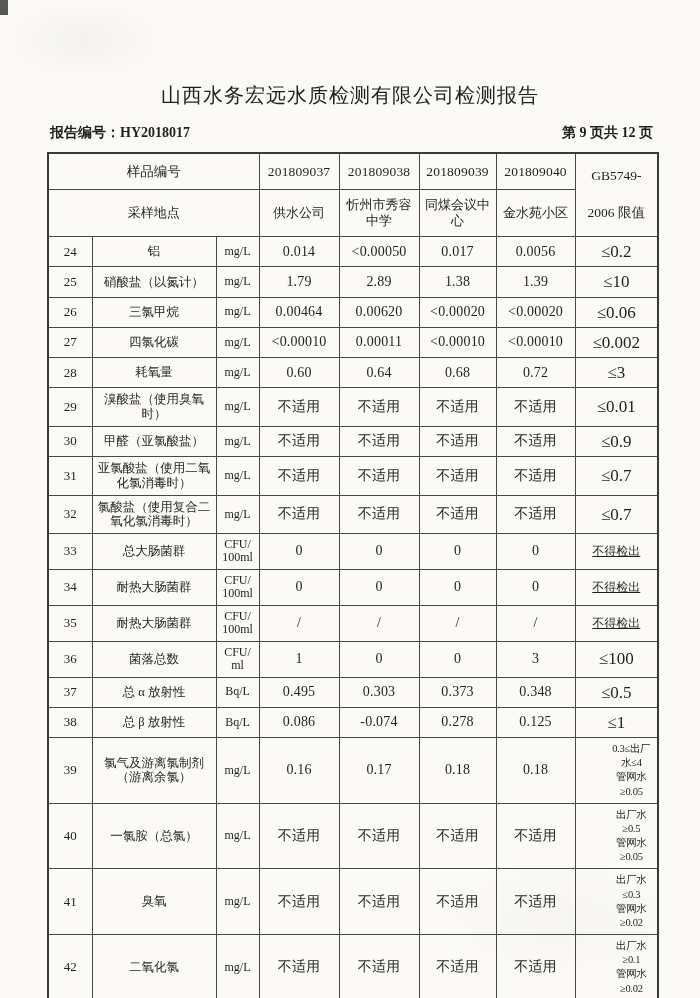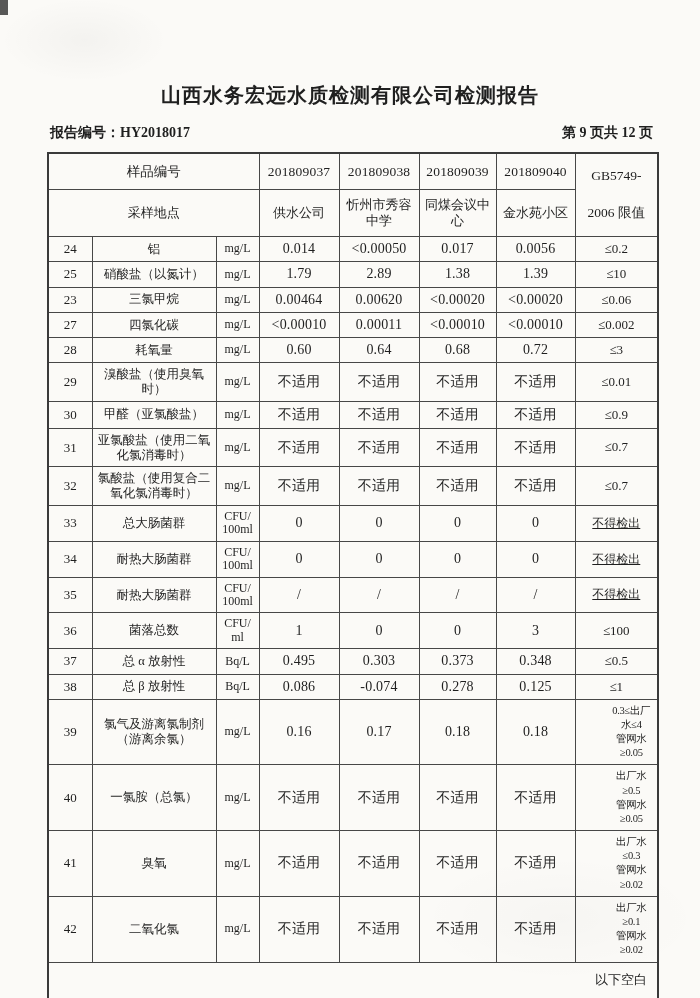--- a/index.html
+++ b/index.html
@@ -22,21 +22,21 @@
     position: absolute;
     top: 0; left: 0;
     width: 8px; height: 15px;
     background: #3b3b3b;
     opacity: 0.85;
   }
   .page-title {
     margin-top: 82px;
     text-align: center;
     font-size: 20px;
-    font-weight: 700;
+    font-weight: 400;
     letter-spacing: 1px;
   }
   .meta-row {
     display: flex;
     justify-content: space-between;
     margin: 15px 47px 0 50px;
     font-size: 14px;
     font-weight: 600;
   }
   table.report {
@@ -77,21 +77,21 @@
     padding-right: 1px;
   }
   td.c-unit {
     font-size: 12px;
     line-height: 1.12;
     white-space: pre-line;
     padding-left: 1px;
     padding-right: 1px;
   }
   td.c-val { font-size: 14px; letter-spacing: 0.2px; }
-  td.c-limit { font-size: 13px; white-space: pre-line; line-height: 1.25; padding-left: 1px; padding-right: 1px;}
+  td.c-limit { font-size: 17px; white-space: pre-line; line-height: 1.25; padding-left: 1px; padding-right: 1px;}
   td.c-limit.limit-2l { font-size: 10.5px; letter-spacing: -0.3px; line-height: 1.35; padding-left: 34px; }
   td.c-limit.limit-txt { font-size: 12px; text-decoration: underline; }
   tr.blank-row td {
     height: 54px;
     text-align: right;
     vertical-align: top;
     padding: 8px 10px;
     font-size: 13px;
   }
 </style>
@@ -155,21 +155,21 @@
     <td class="c-no">25</td>
     <td class="c-name">硝酸盐（以氮计）</td>
     <td class="c-unit">mg/L</td>
     <td class="c-val">1.79</td>
     <td class="c-val">2.89</td>
     <td class="c-val">1.38</td>
     <td class="c-val">1.39</td>
     <td class="c-limit">≤10</td>
   </tr>
       <tr>
-    <td class="c-no">23</td>
+    <td class="c-no">26</td>
     <td class="c-name">三氯甲烷</td>
     <td class="c-unit">mg/L</td>
     <td class="c-val">0.00464</td>
     <td class="c-val">0.00620</td>
     <td class="c-val">&lt;0.00020</td>
     <td class="c-val">&lt;0.00020</td>
     <td class="c-limit">≤0.06</td>
   </tr>
       <tr>
     <td class="c-no">27</td>

